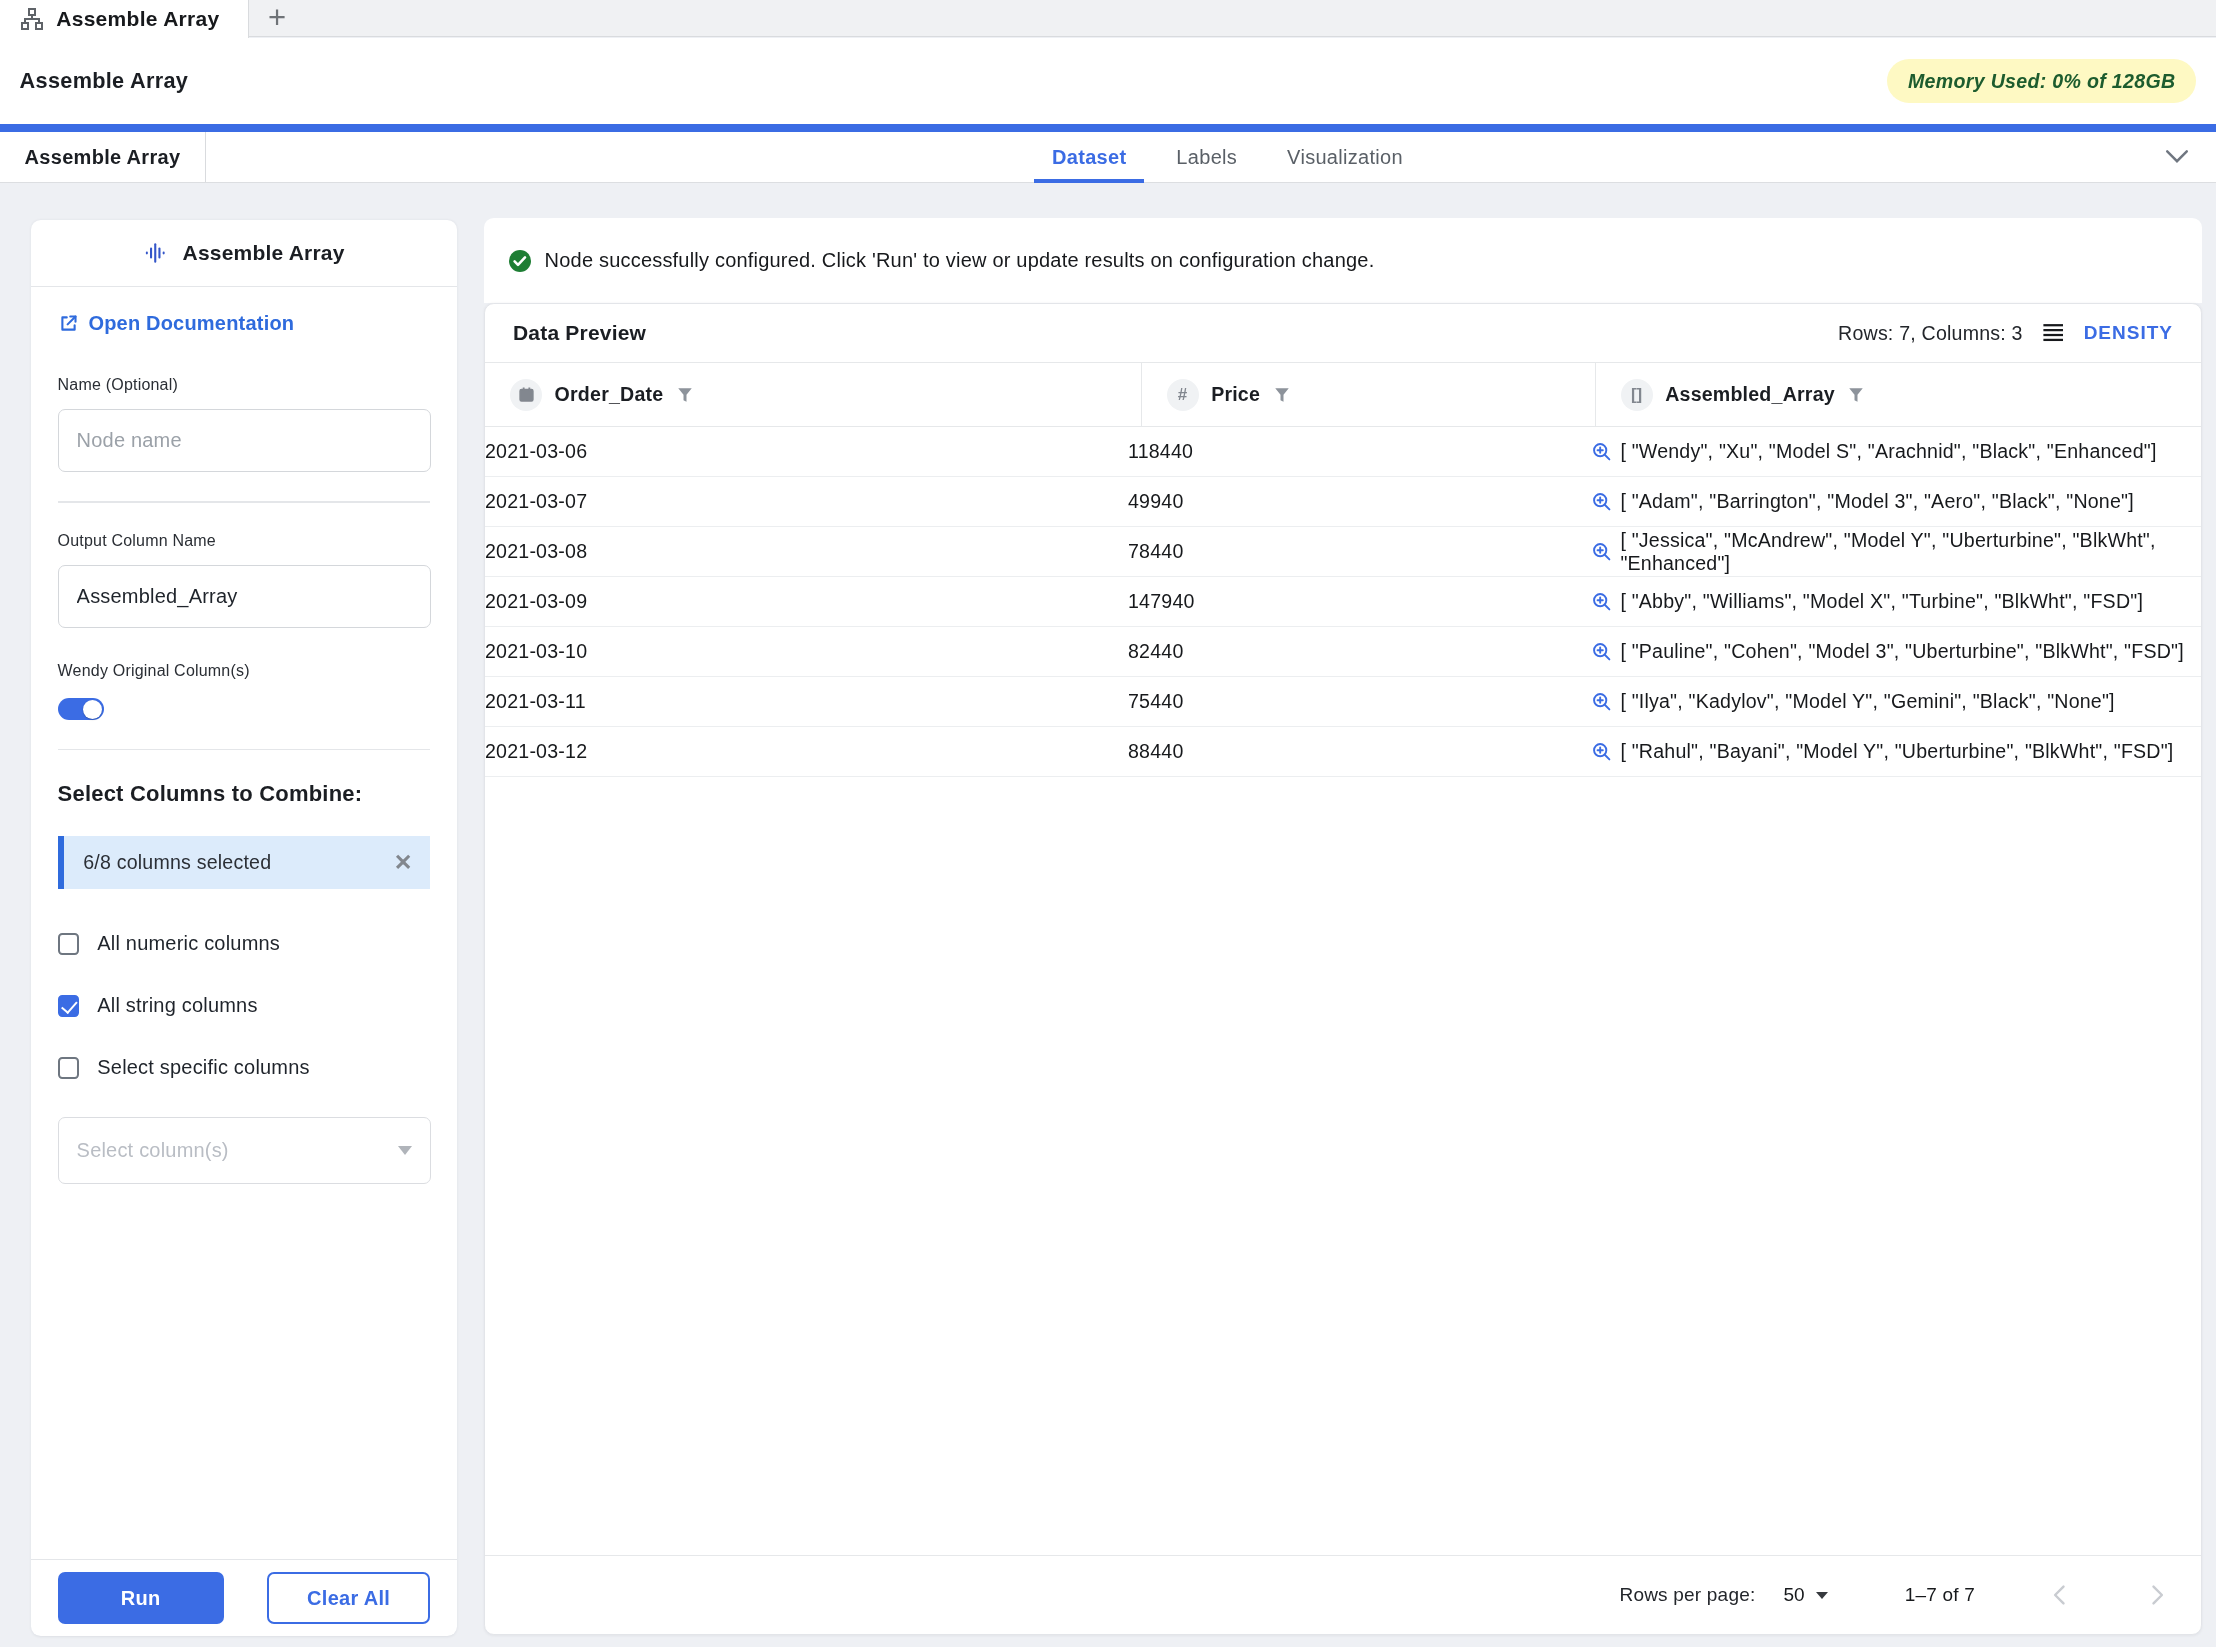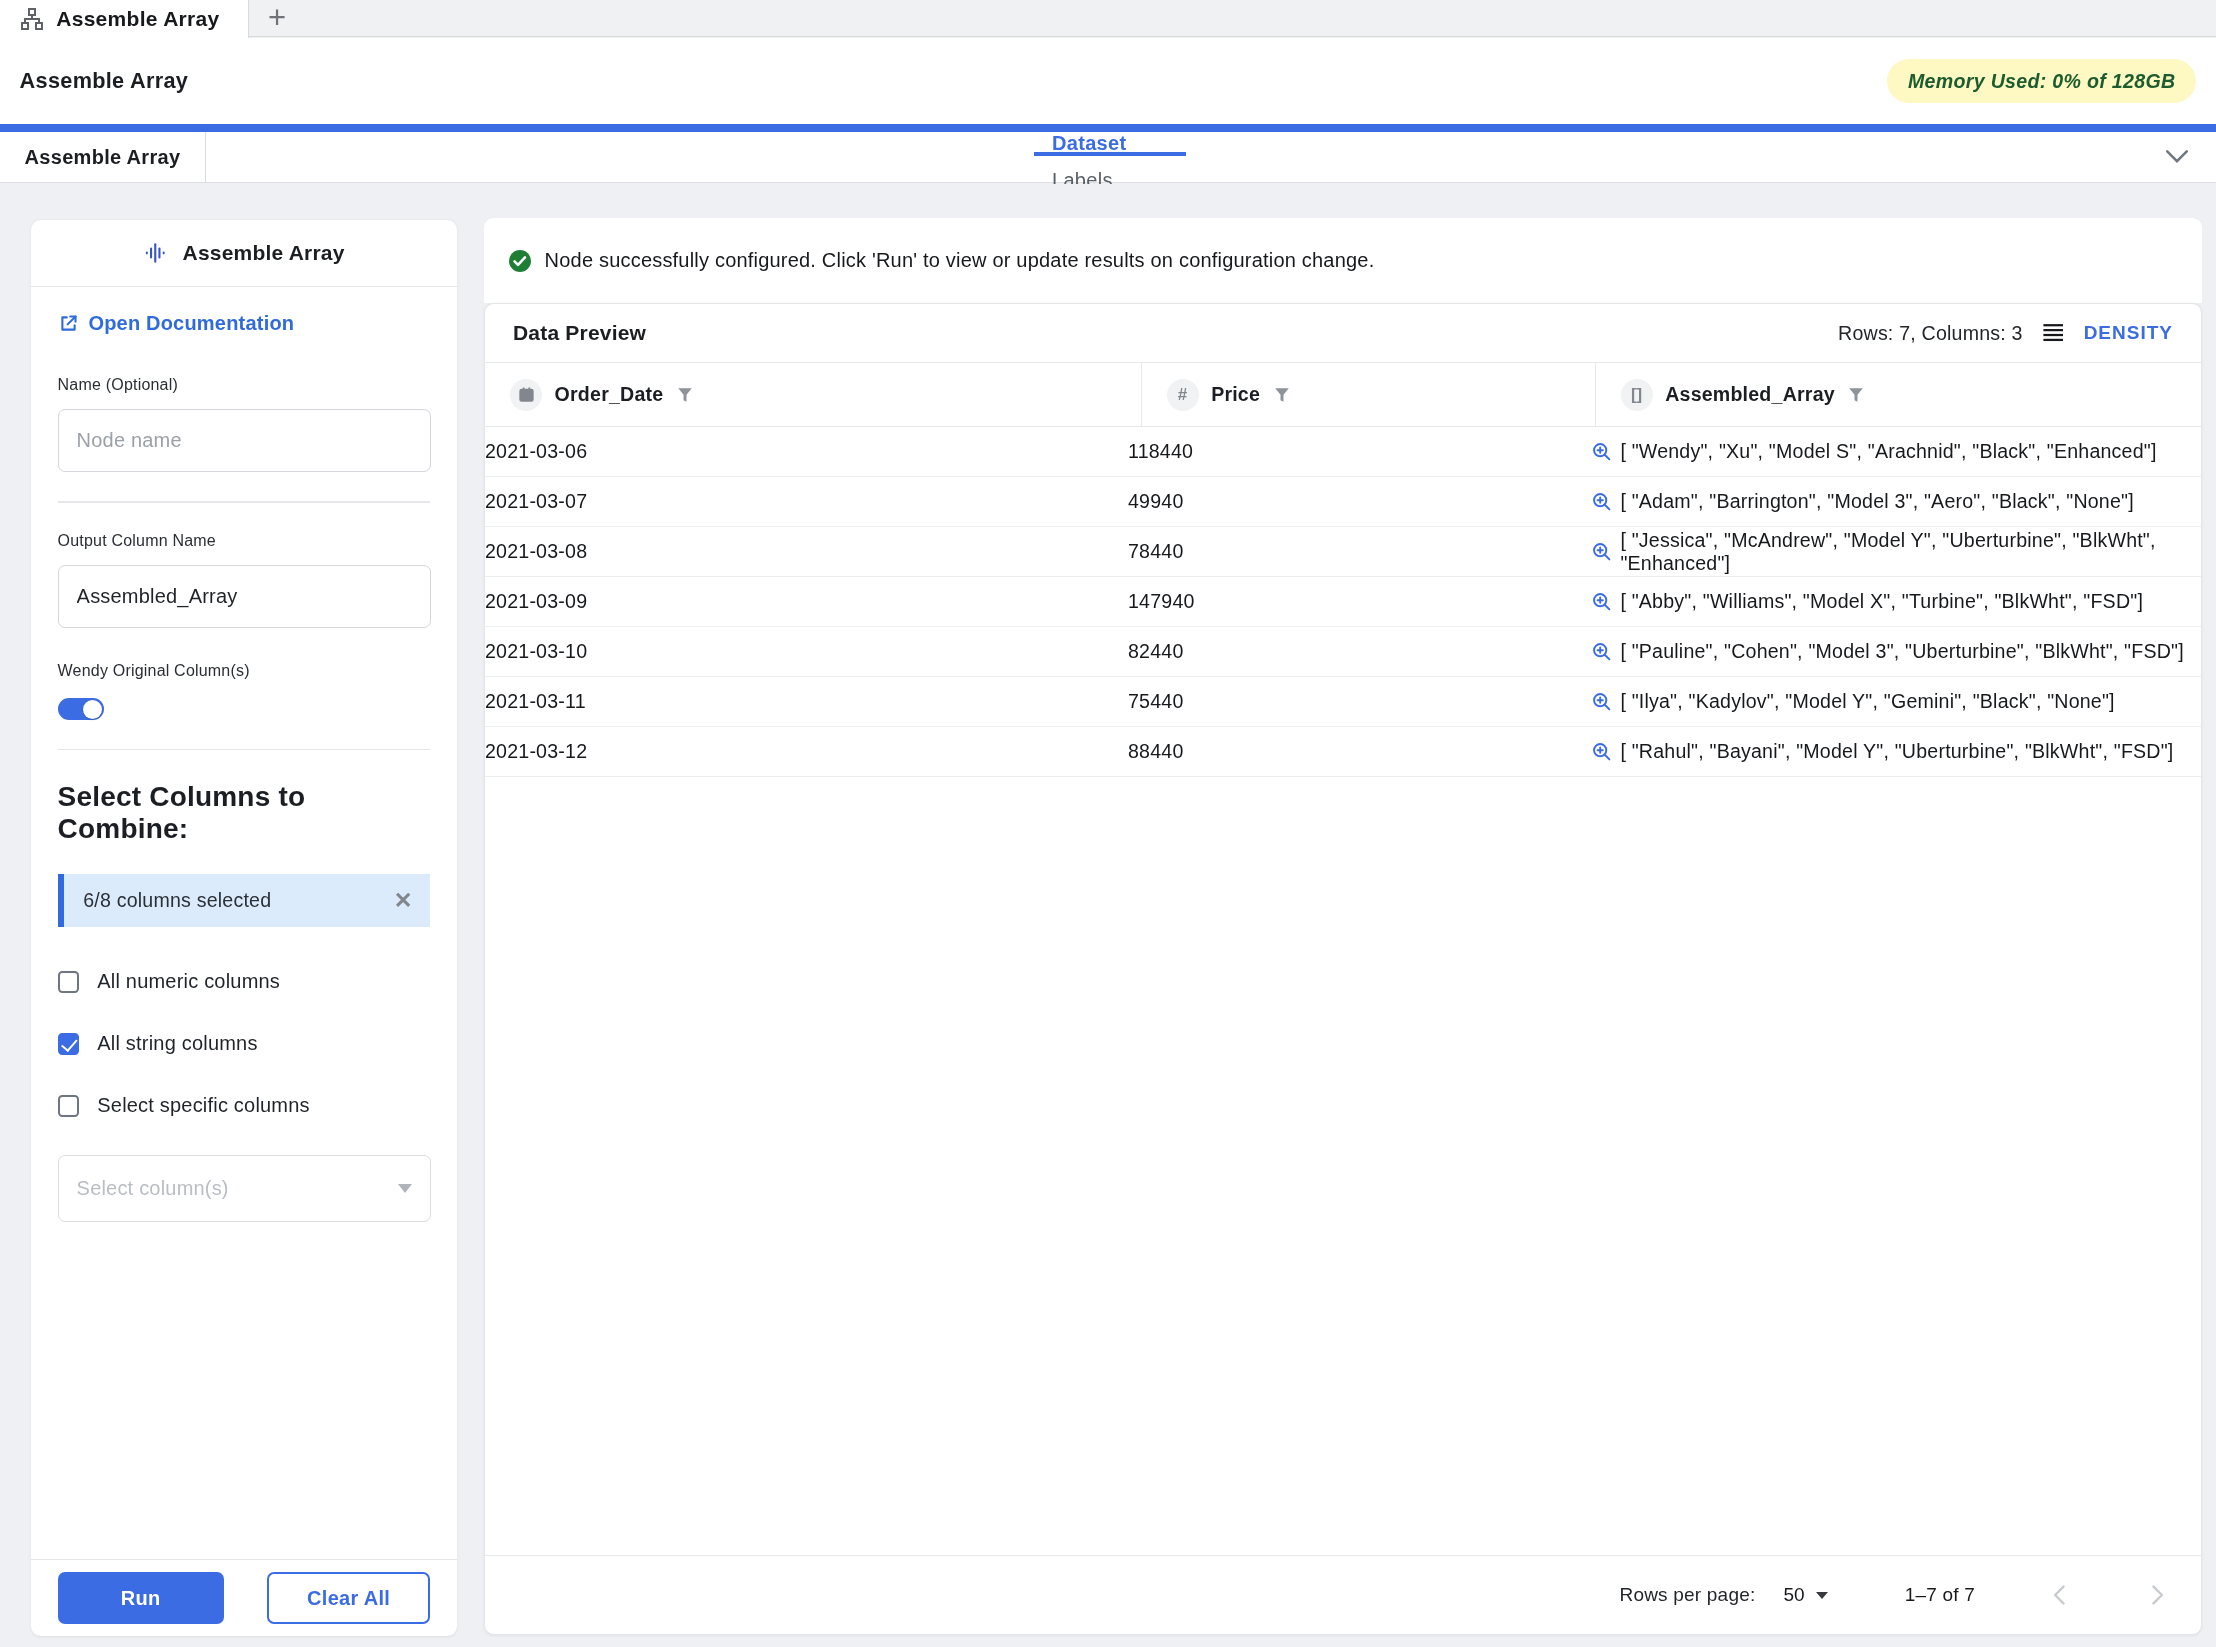--- a/index.html
+++ b/index.html
@@ -15,21 +15,21 @@
   
   .app-header { position:absolute; left:0; top:38px; width:2216px; height:86px; background:#ffffff; display:flex; align-items:center; justify-content:space-between; padding:0 19.6px; }
   .app-title { font-size:21.7px; font-weight:700; letter-spacing:0.3px; }
   .mem-badge { background:#fef9c3; color:#1d5c2e; font-size:19.6px; font-weight:600; letter-spacing:0.3px; border-radius:698px; padding:10.5px 21px;font-style:italic; }
 
   .blue-bar { position:absolute; left:0; top:124px; width:2216px; height:7.7px; background:#3b6ce4; }
 
   
   .subnav { position:absolute; left:0; top:132px; width:2216px; height:51px; background:#ffffff; border-bottom:1.4px solid #dcdee1; }
   .subnav-title { position:absolute; left:0; top:0; width:206px; height:100%; border-right:1.4px solid #d9dbde; display:flex; align-items:center; justify-content:center; font-size:20px; font-weight:700; letter-spacing:0.3px; }
-  .subnav-tabs { position:absolute; left:1034px; top:0; height:100%; display:flex; gap:14px;flex-direction:column; }
+  .subnav-tabs { position:absolute; left:1034px; top:0; height:100%; display:flex; gap:14px; }
   .subtab { height:100%; display:flex; align-items:center; padding:0 18px; font-size:20px; letter-spacing:0.3px; color:#5a6067; position:relative; cursor:pointer; }
   .subtab.active { color:#3b6ce4; font-weight:600; }
   .subtab.active::after { content:""; position:absolute; left:0; right:0; bottom:-1.4px; height:4.9px; background:#3b6ce4; }
   .subnav-chevron { position:absolute; right:22.4px; top:11.2px; }
 
   
   .content { position:absolute; left:0; top:184px; width:2216px; height:1463px; background:#eef0f4; }
 
   
   .side-card { position:absolute; left:31px; top:36px; width:426px; height:1416px; background:#ffffff; border-radius:9.8px; box-shadow:0 0.7px 2.8px rgba(30,35,48,.08); }
@@ -40,21 +40,21 @@
   .field-label { font-size:16px; color:#2a2e34; letter-spacing:0.2px; }
   .lbl-name { margin-top:41px; }
   .text-input { margin-top:15.4px; width:373px; height:63px; border:1.4px solid #d4d7db; border-radius:7px; font-size:20px; padding:0 18px; color:#1f242b; font-family:"Liberation Sans",sans-serif; letter-spacing:0.2px; background:#fff; }
   .text-input::placeholder { color:#9ba1a8; }
   .divider { height:1.4px; background:#e4e6e9; margin-top:29px; }
   .lbl-output { margin-top:29px; }
   .lbl-drop { margin-top:34px; }
   .toggle { margin-top:18px; width:46px; height:21.7px; border-radius:698px; background:#c7cbd1; position:relative; cursor:pointer; }
   .toggle.checked { background:#3b6ce4; }
   .toggle .knob { position:absolute; top:1.4px; right:1.4px; width:19px; height:19px; border-radius:50%; background:#ffffff; box-shadow:0 0.7px 1.4px rgba(0,0,0,.25); }
-  .sec-head { margin-top:31px; font-size:28px; font-weight:700; letter-spacing:0.2px; }
+  .sec-head { margin-top:31px; font-size:22px; font-weight:700; letter-spacing:0.2px; }
   .sel-chip { margin-top:29px; height:53px; background:#dcebfb; border-left:6.3px solid #2f6bdd; display:flex; align-items:center; justify-content:space-between; padding:0 18px 0 19.6px; }
   .sel-chip .txt { font-size:19.6px; color:#2b2f36; letter-spacing:0.2px; }
   .sel-chip .x { font-size:22.4px; font-weight:700; color:#82878e; cursor:pointer; line-height:1; }
   .chk-row { display:flex; align-items:center; gap:18px; cursor:pointer; }
   .chk-row.r1 { margin-top:43px; }
   .chk-row.r2 { margin-top:39px; }
   .chk-row.r3 { margin-top:39px; }
   .chk-box { width:21.7px; height:21.7px; border:2.1px solid #6e7680; border-radius:4.2px; background:#fff; flex:0 0 auto; position:relative; }
   .chk-box.checked { background:#3b6ce4; border-color:#3b6ce4; }
   .chk-box.checked::after { content:""; position:absolute; left:5.6px; top:1.4px; width:7px; height:12.6px; border:solid #fff; border-width:0 2.8px 2.8px 0; transform:rotate(41deg); }

